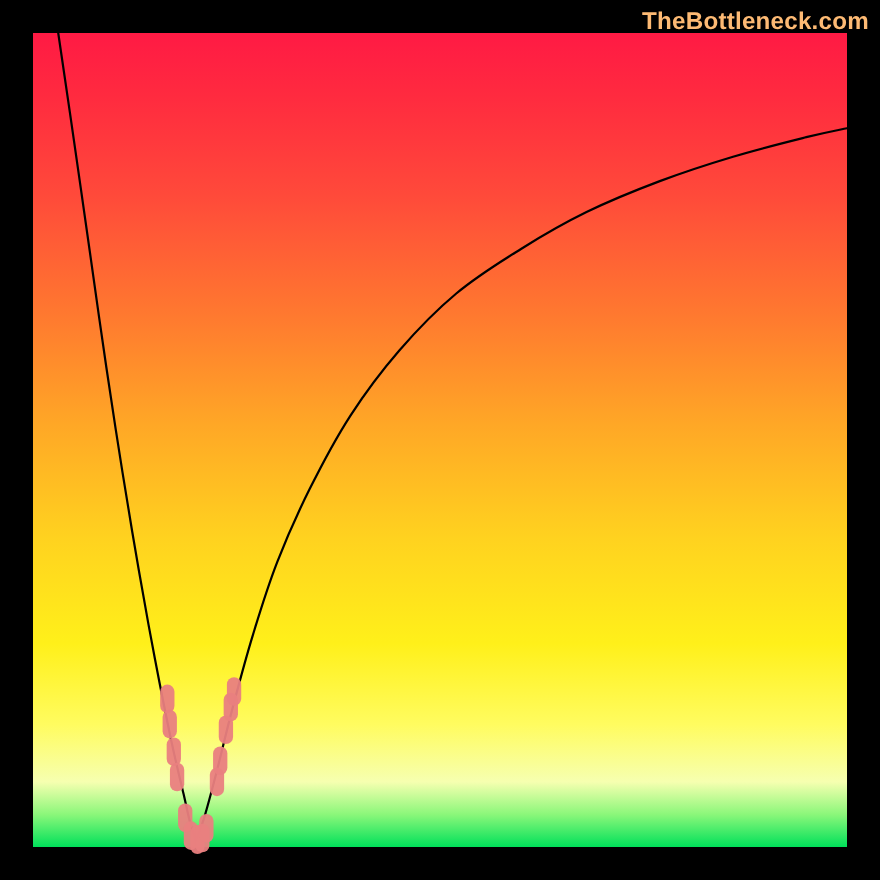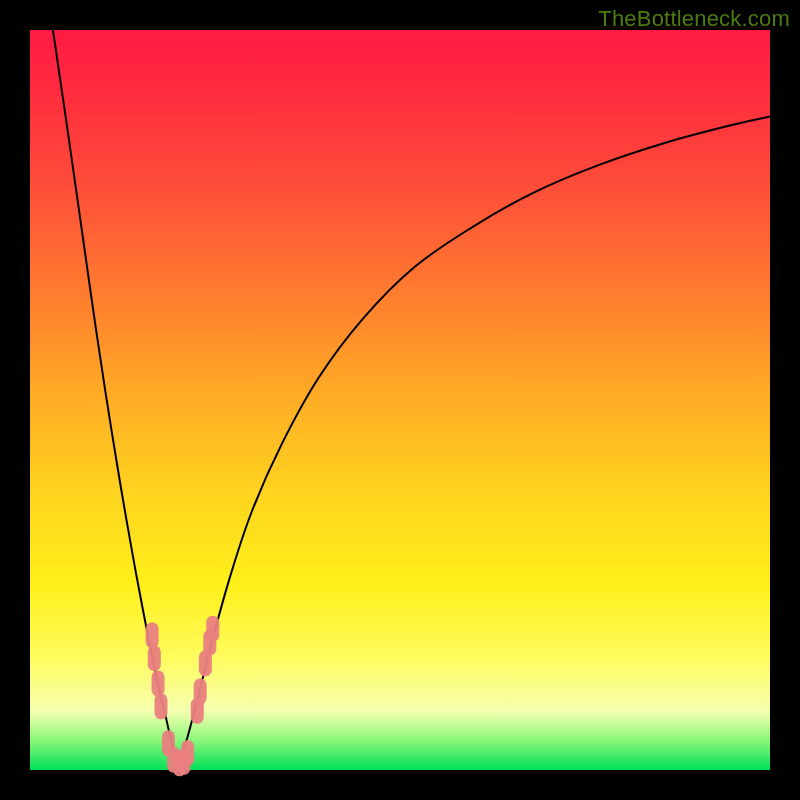--- a/index.html
+++ b/index.html
@@ -36,24 +36,24 @@
       #fffc60 85%,
       #f6ffb0 92%,
       #8bf77a 96%,
       #00e05a 100%
     );
   }
   .watermark {
     position: absolute;
     top: 6px;
     right: 10px;
-    color: #4d7c0f;
+    color: #fdba74;
     font-size: 22px;
     letter-spacing: 0.2px;
-    font-weight: 400;
+    font-weight: 700;
     user-select: none;
   }
   svg.curves {
     position: absolute;
     left: 0;
     top: 0;
     width: 740px;
     height: 740px;
     overflow: visible;
   }

